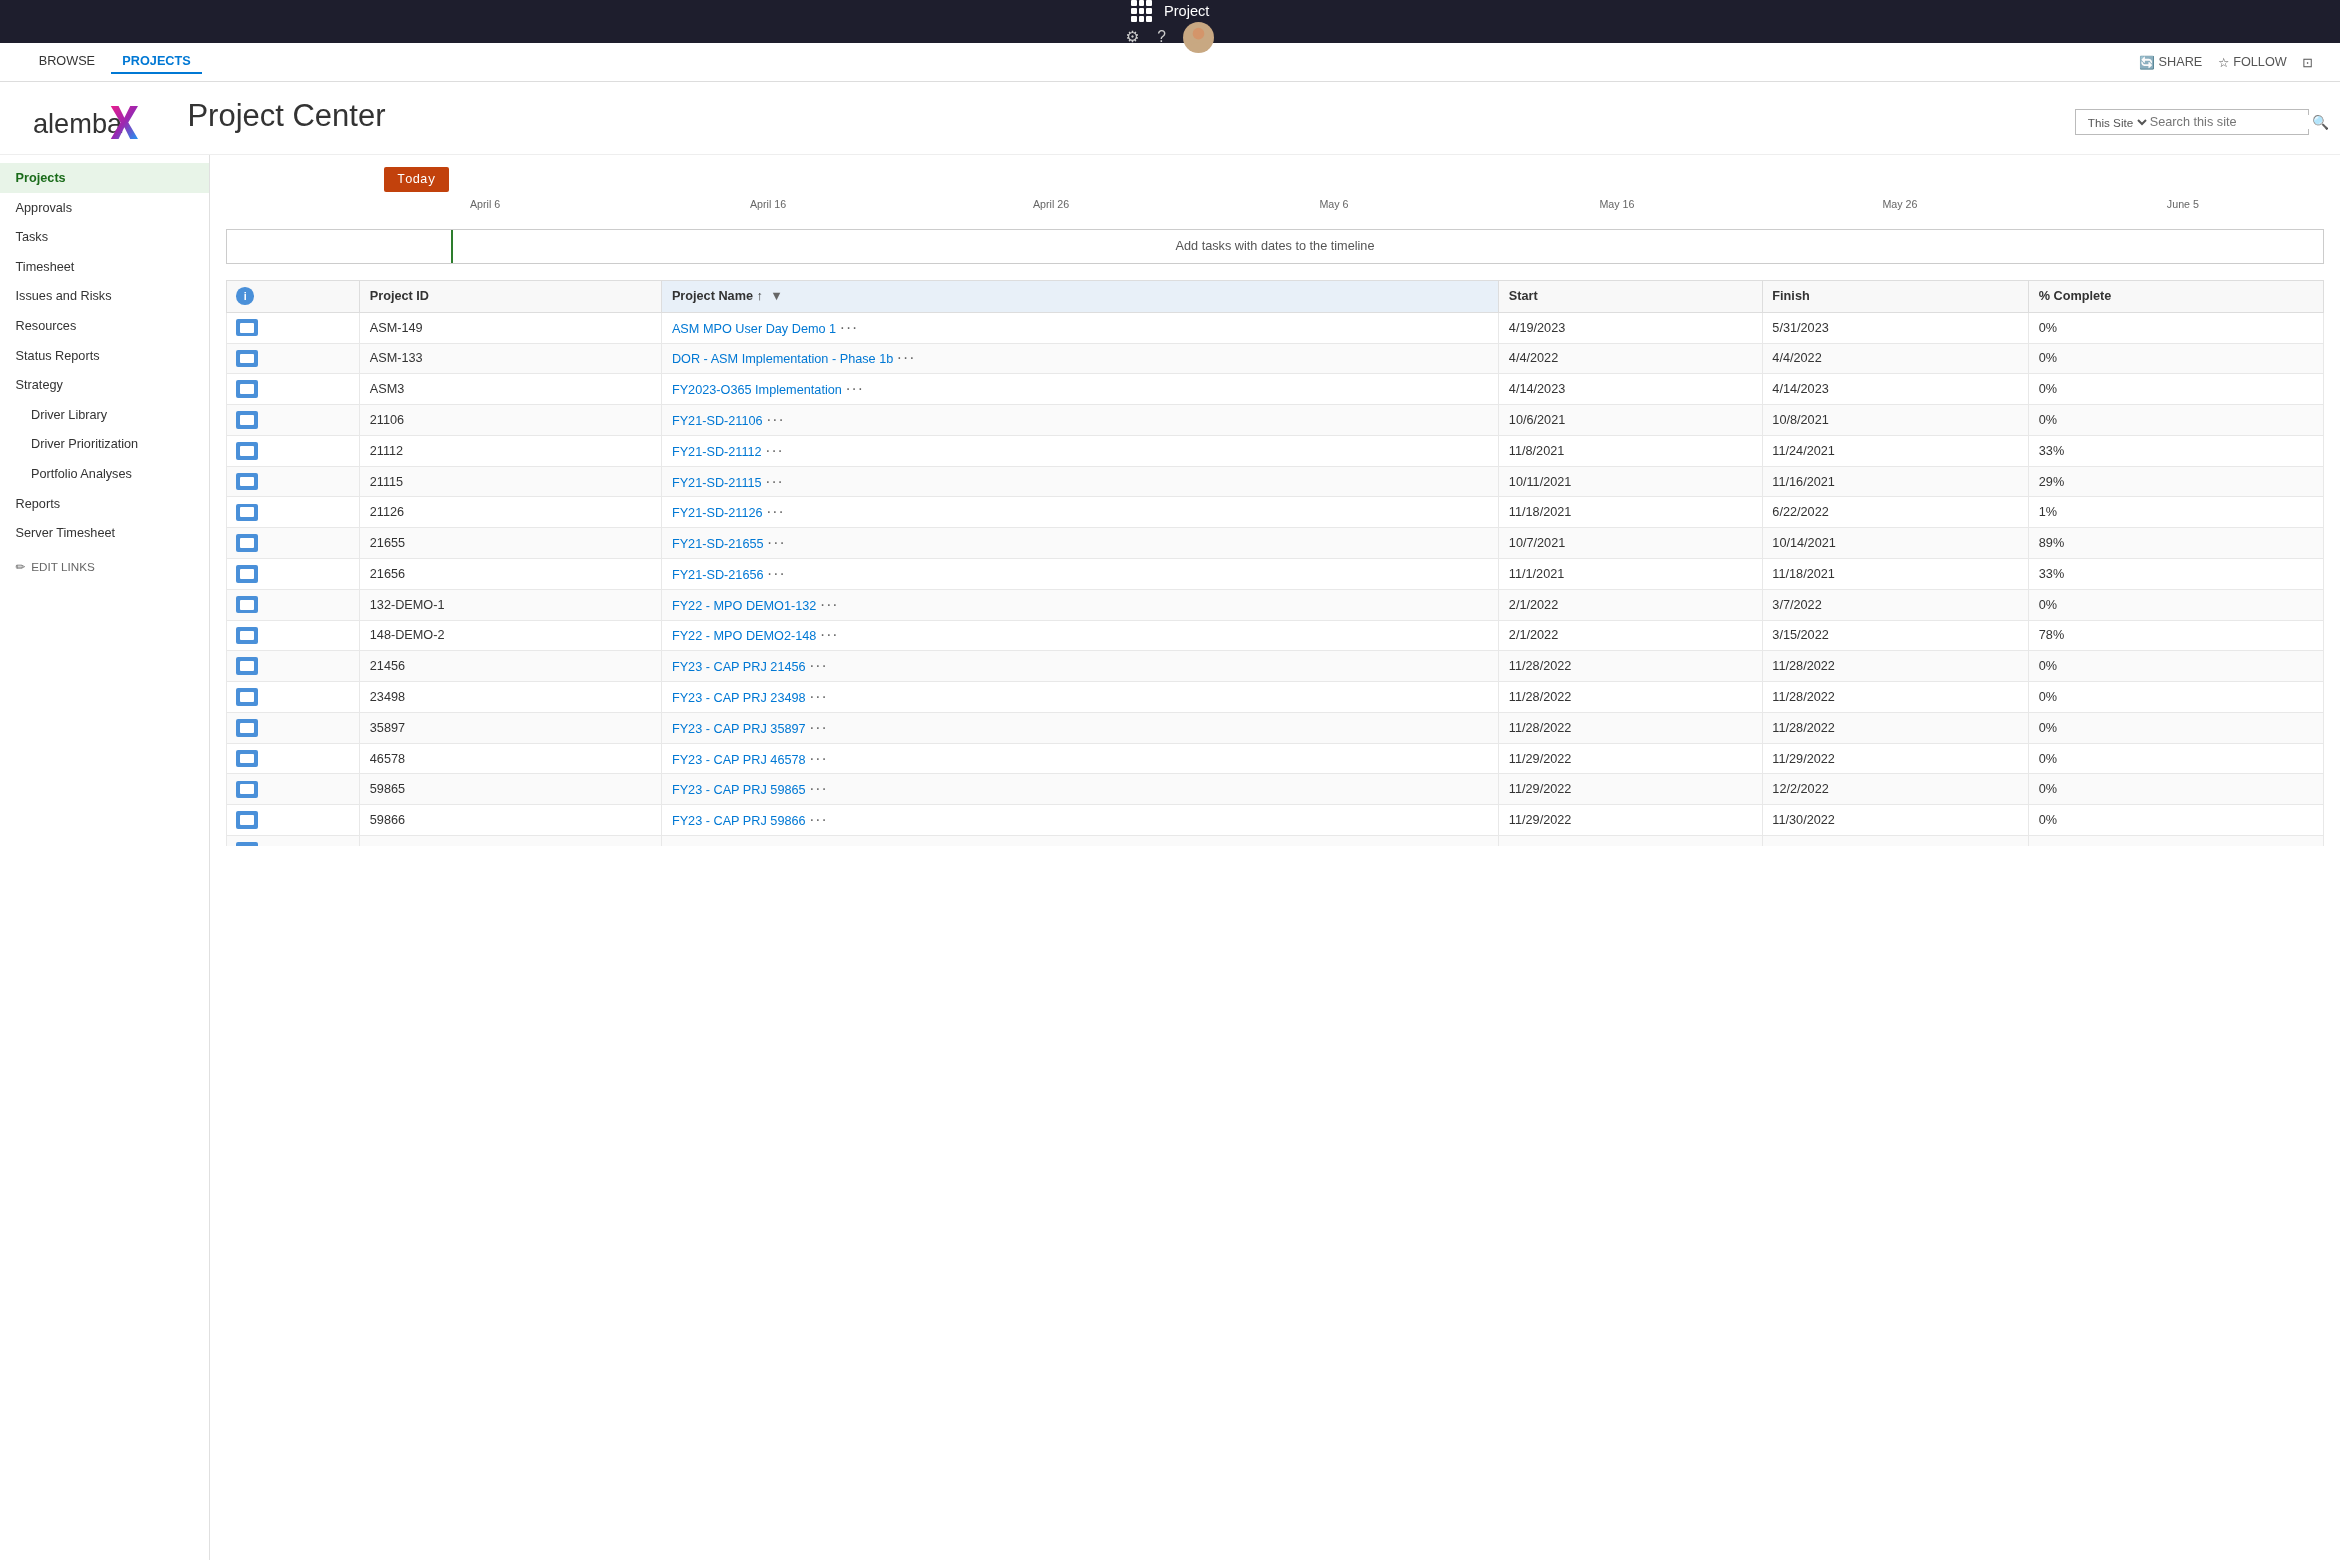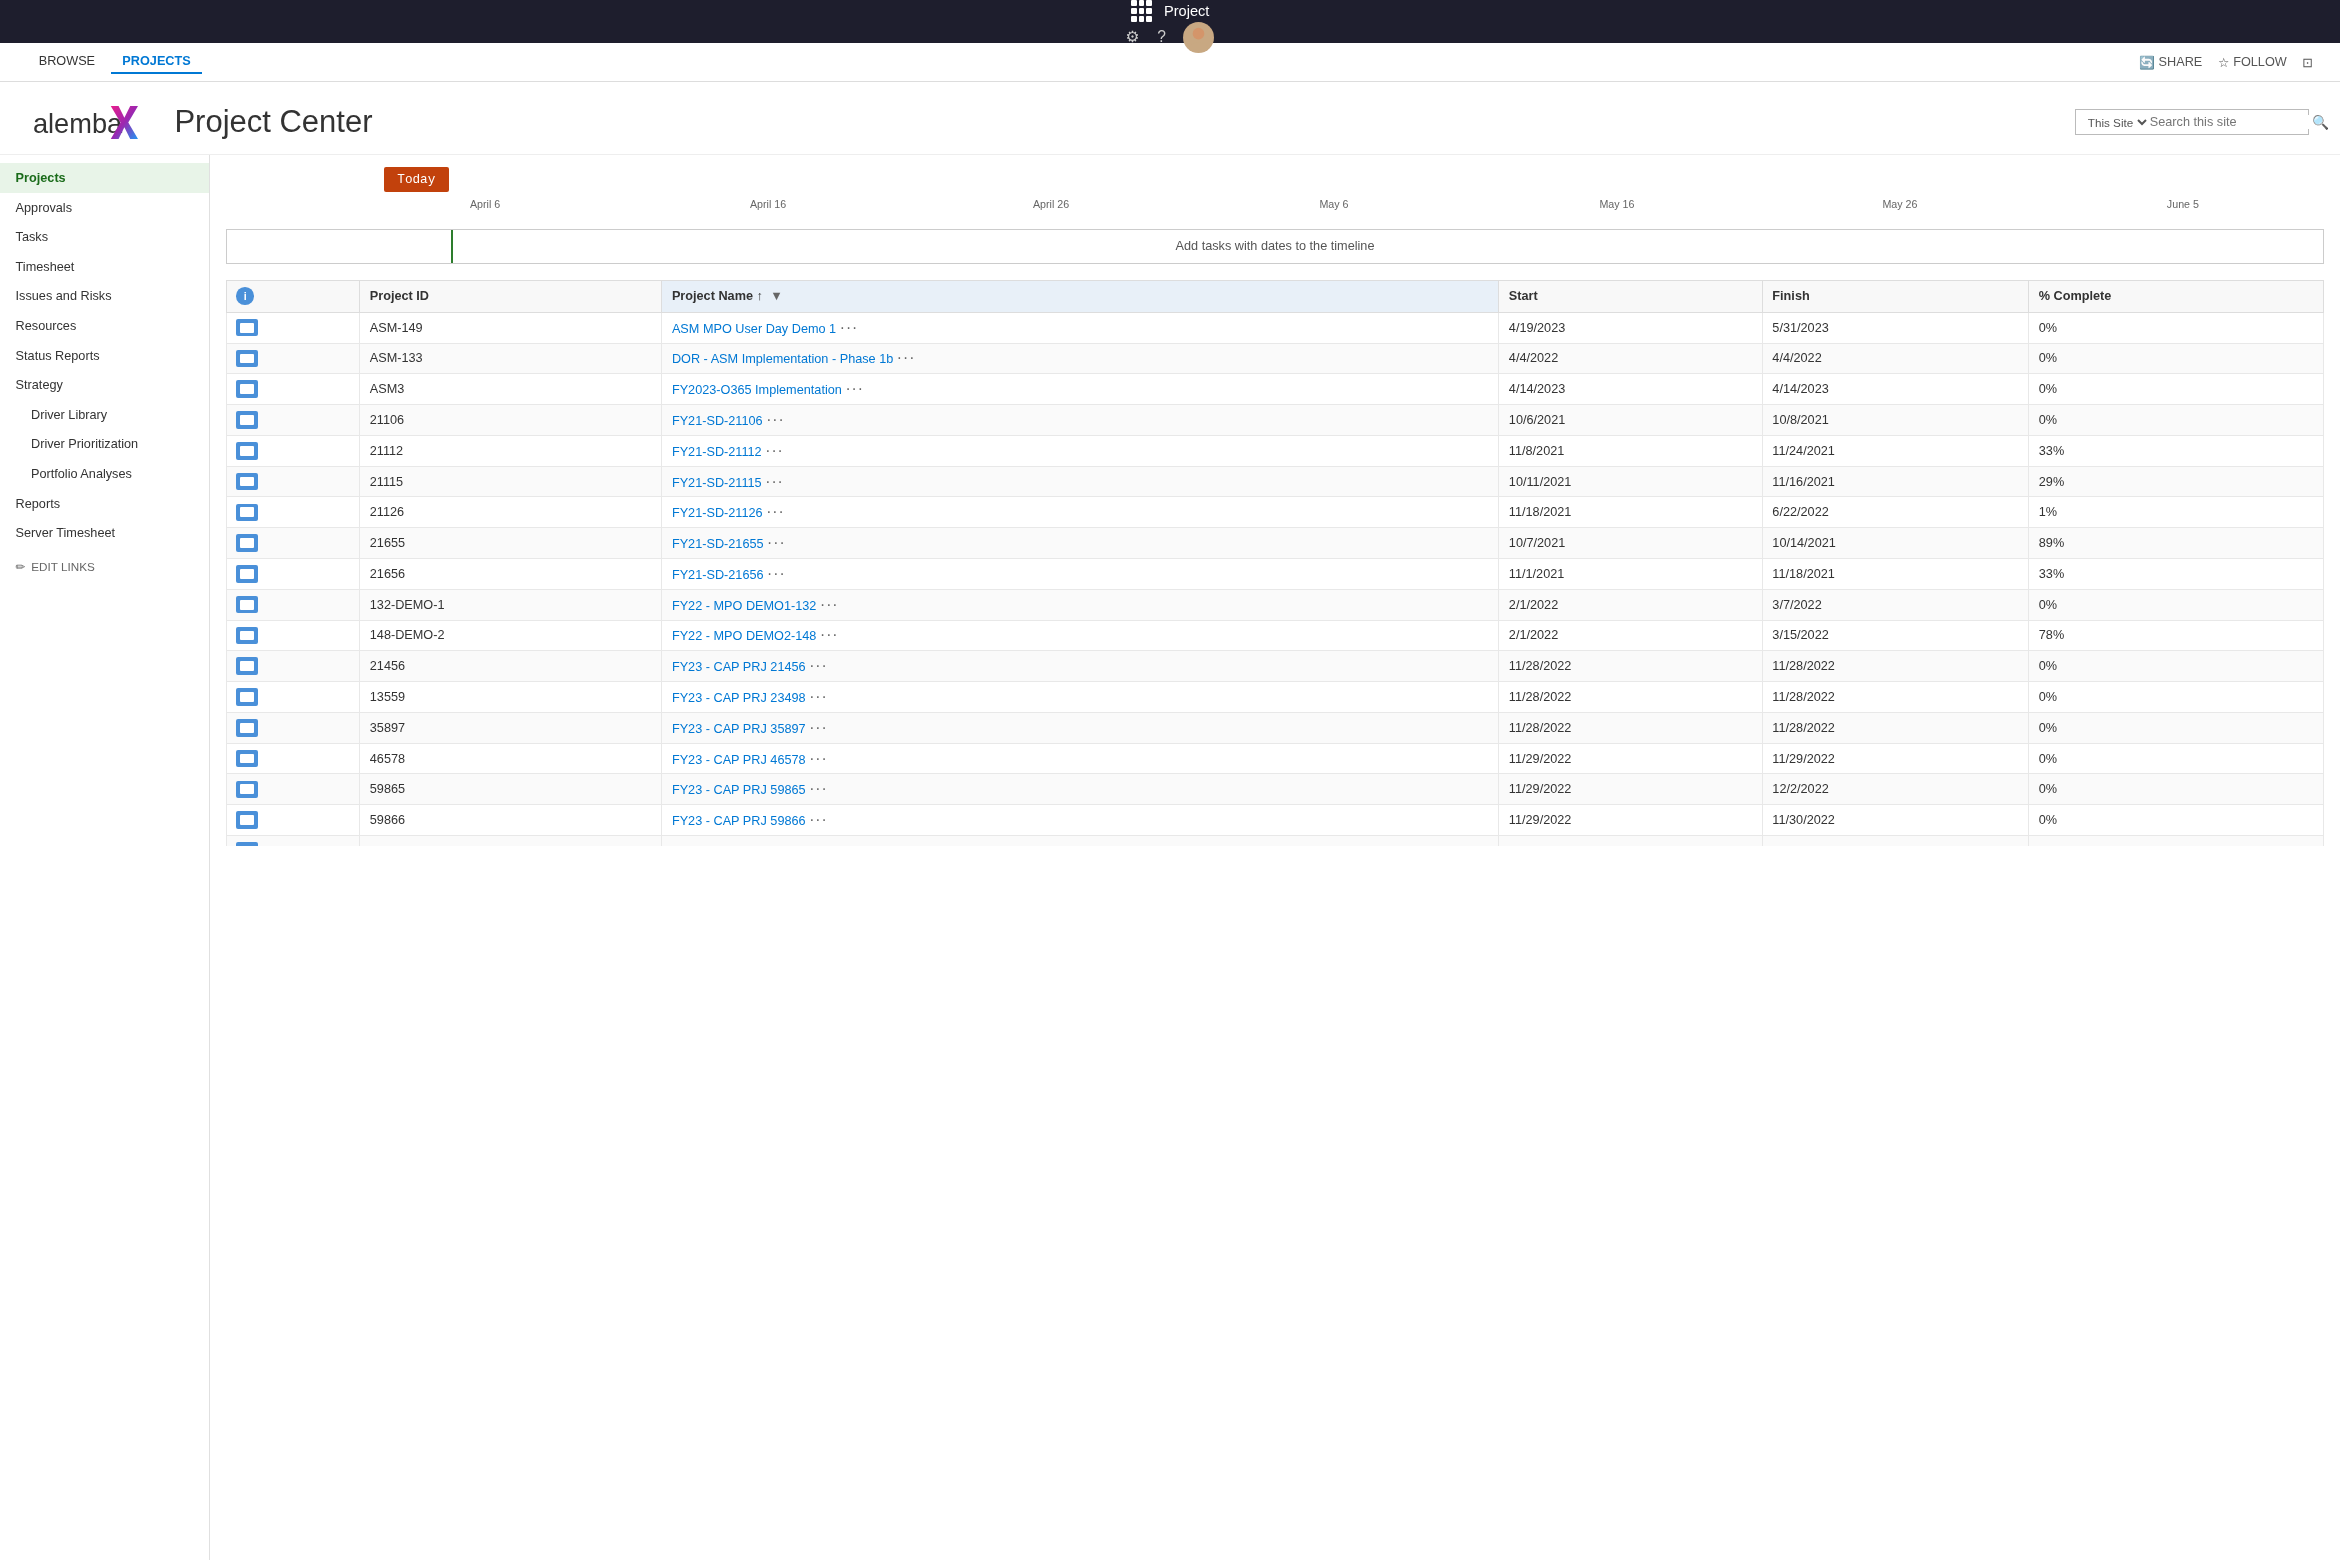--- a/index.html
+++ b/index.html
@@ -50,21 +50,21 @@
 
     
     .page-header {
       background: #fff;
       padding: 15.6px 31px 7.8px;
       display: flex;
       align-items: center;
       justify-content: space-between;
       border-bottom: 1px solid #eee;
     }
-    .logo-area { display: flex; align-items: center; gap: 13px; }
+    .logo-area { display: flex; gap: 26px; }
     .logo-icon { display: flex; align-items: center; }
     .page-title { font-size: 31px; font-weight: 400; color: #333; margin-left: 23.4px; }
     .search-box {
       display: flex;
       align-items: center;
       border: 1px solid #bbb;
       padding: 3.9px 7.8px;
       background: #fff;
       width: 234px;
     }
@@ -516,21 +516,21 @@
         <span class="dots-menu"> ···</span>
       </td>
       <td>11/28/2022</td>
       <td>11/28/2022</td>
       <td>0%</td>
     </tr>
               <tr>
       <td>
         <span class="row-icon"></span>
       </td>
-      <td>13559</td>
+      <td>23498</td>
       <td>
         <a class="project-link">FY23 - CAP PRJ 23498</a>
         <span class="dots-menu"> ···</span>
       </td>
       <td>11/28/2022</td>
       <td>11/28/2022</td>
       <td>0%</td>
     </tr>
               <tr>
       <td>

